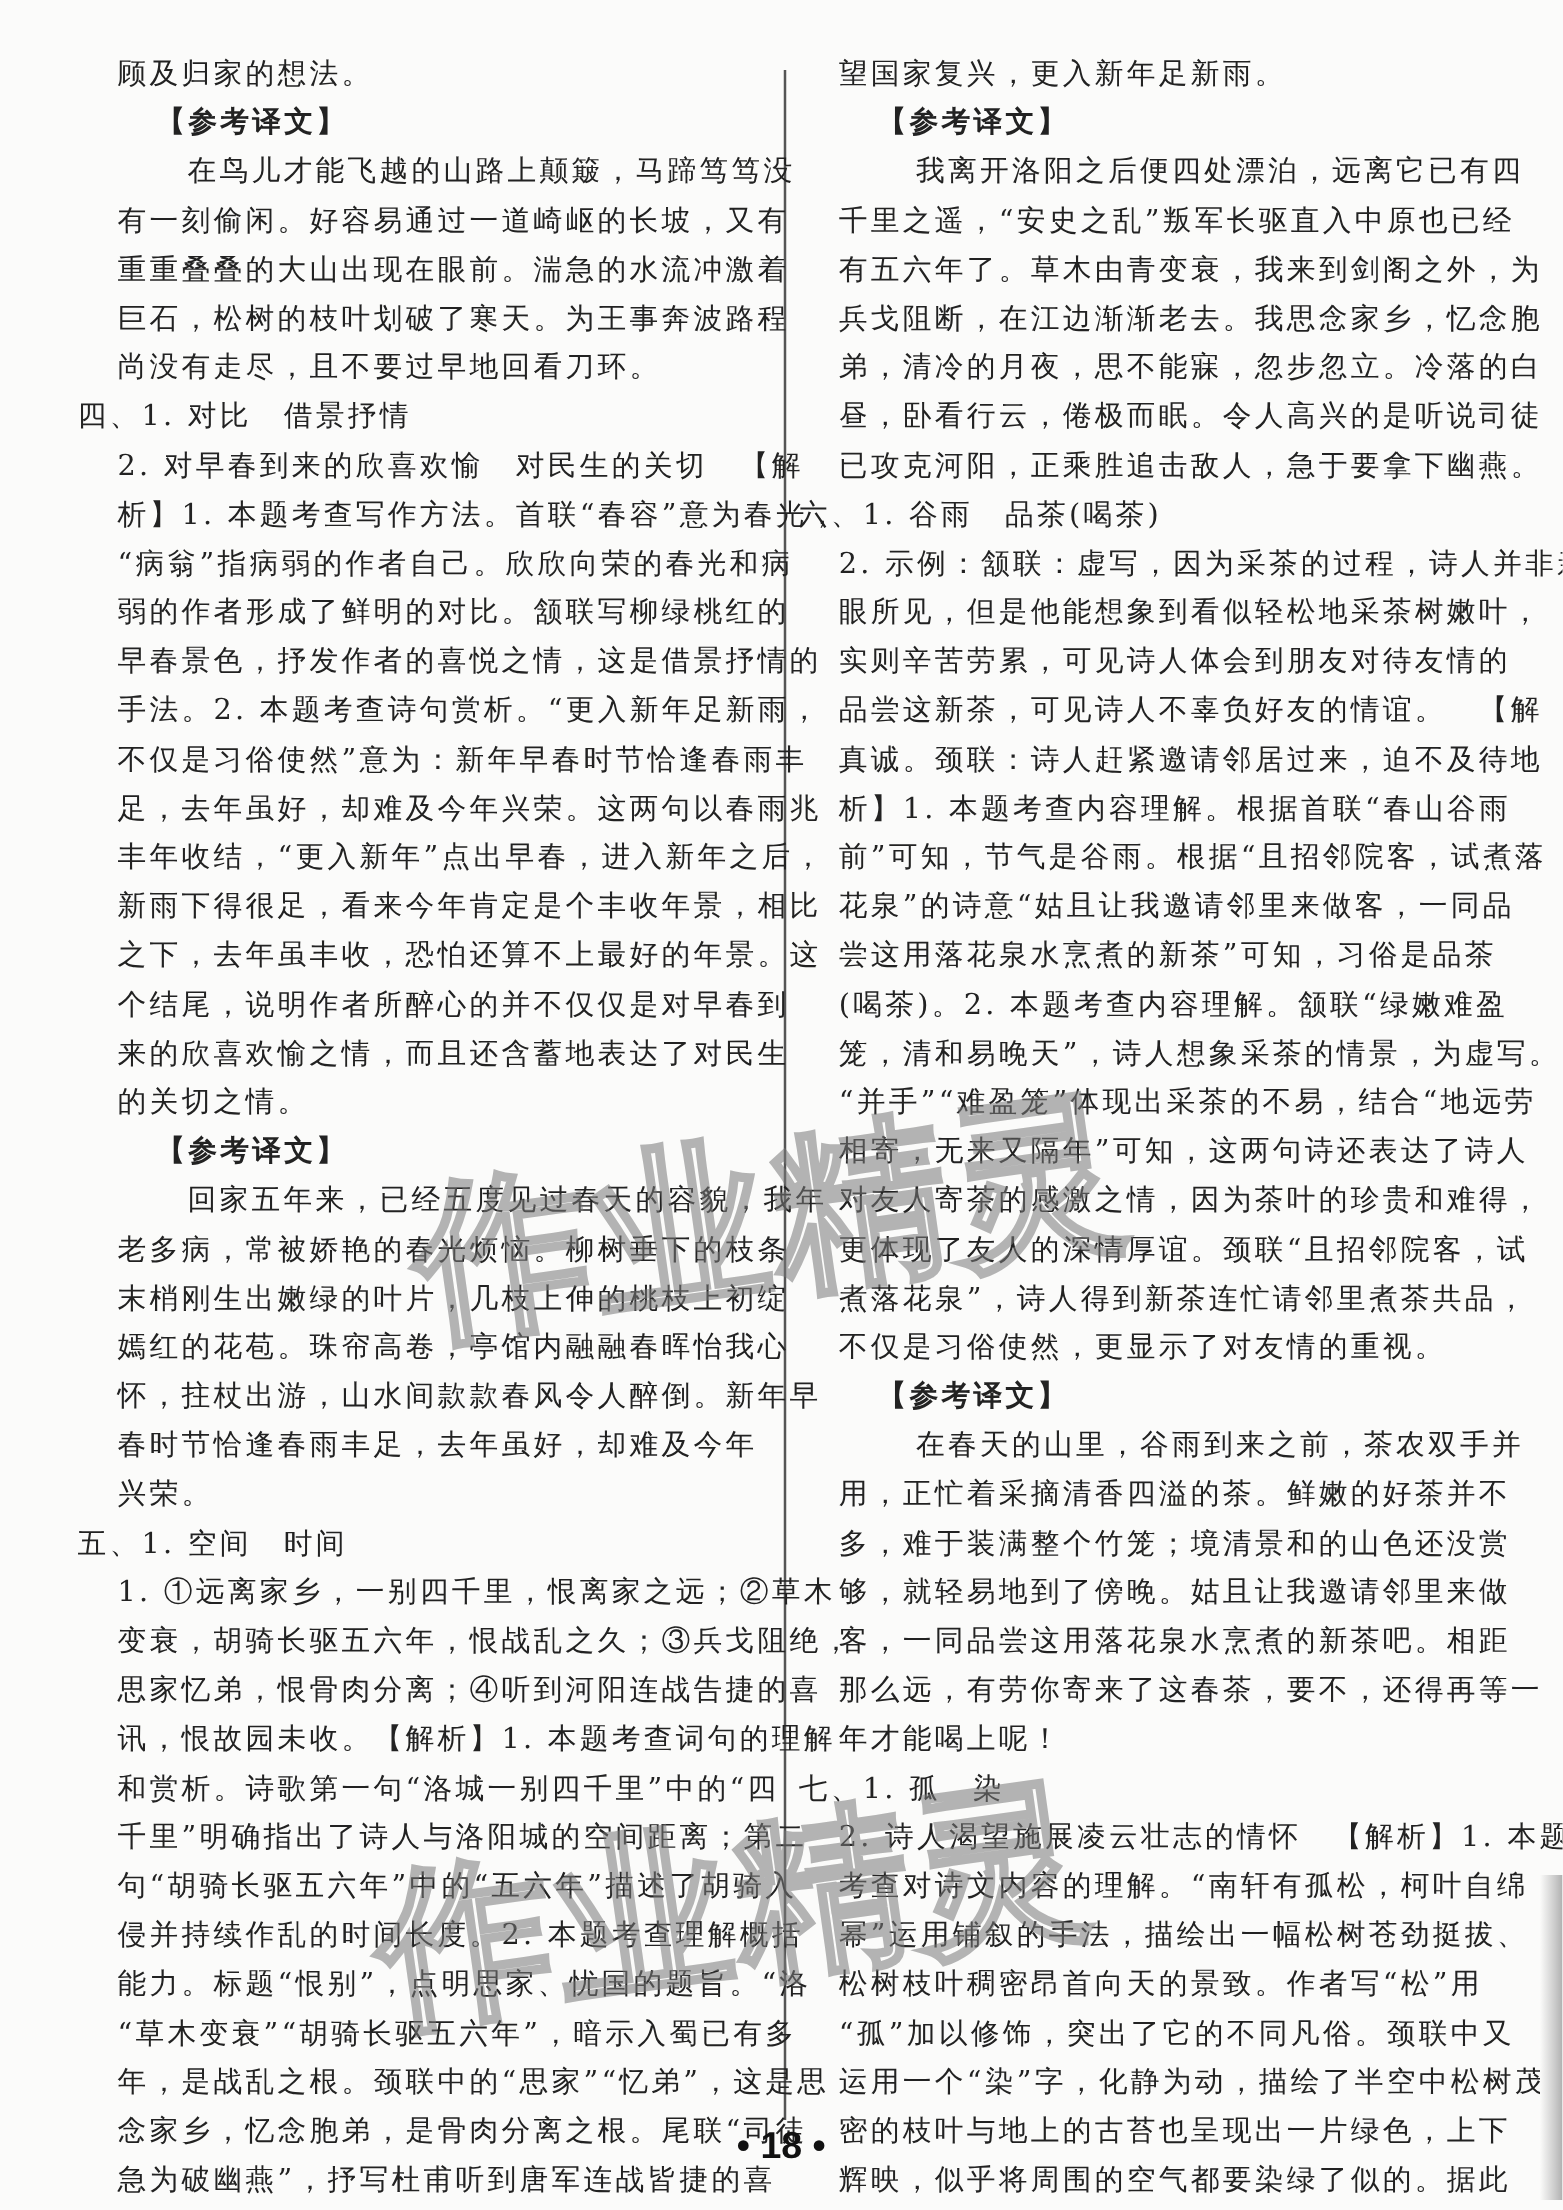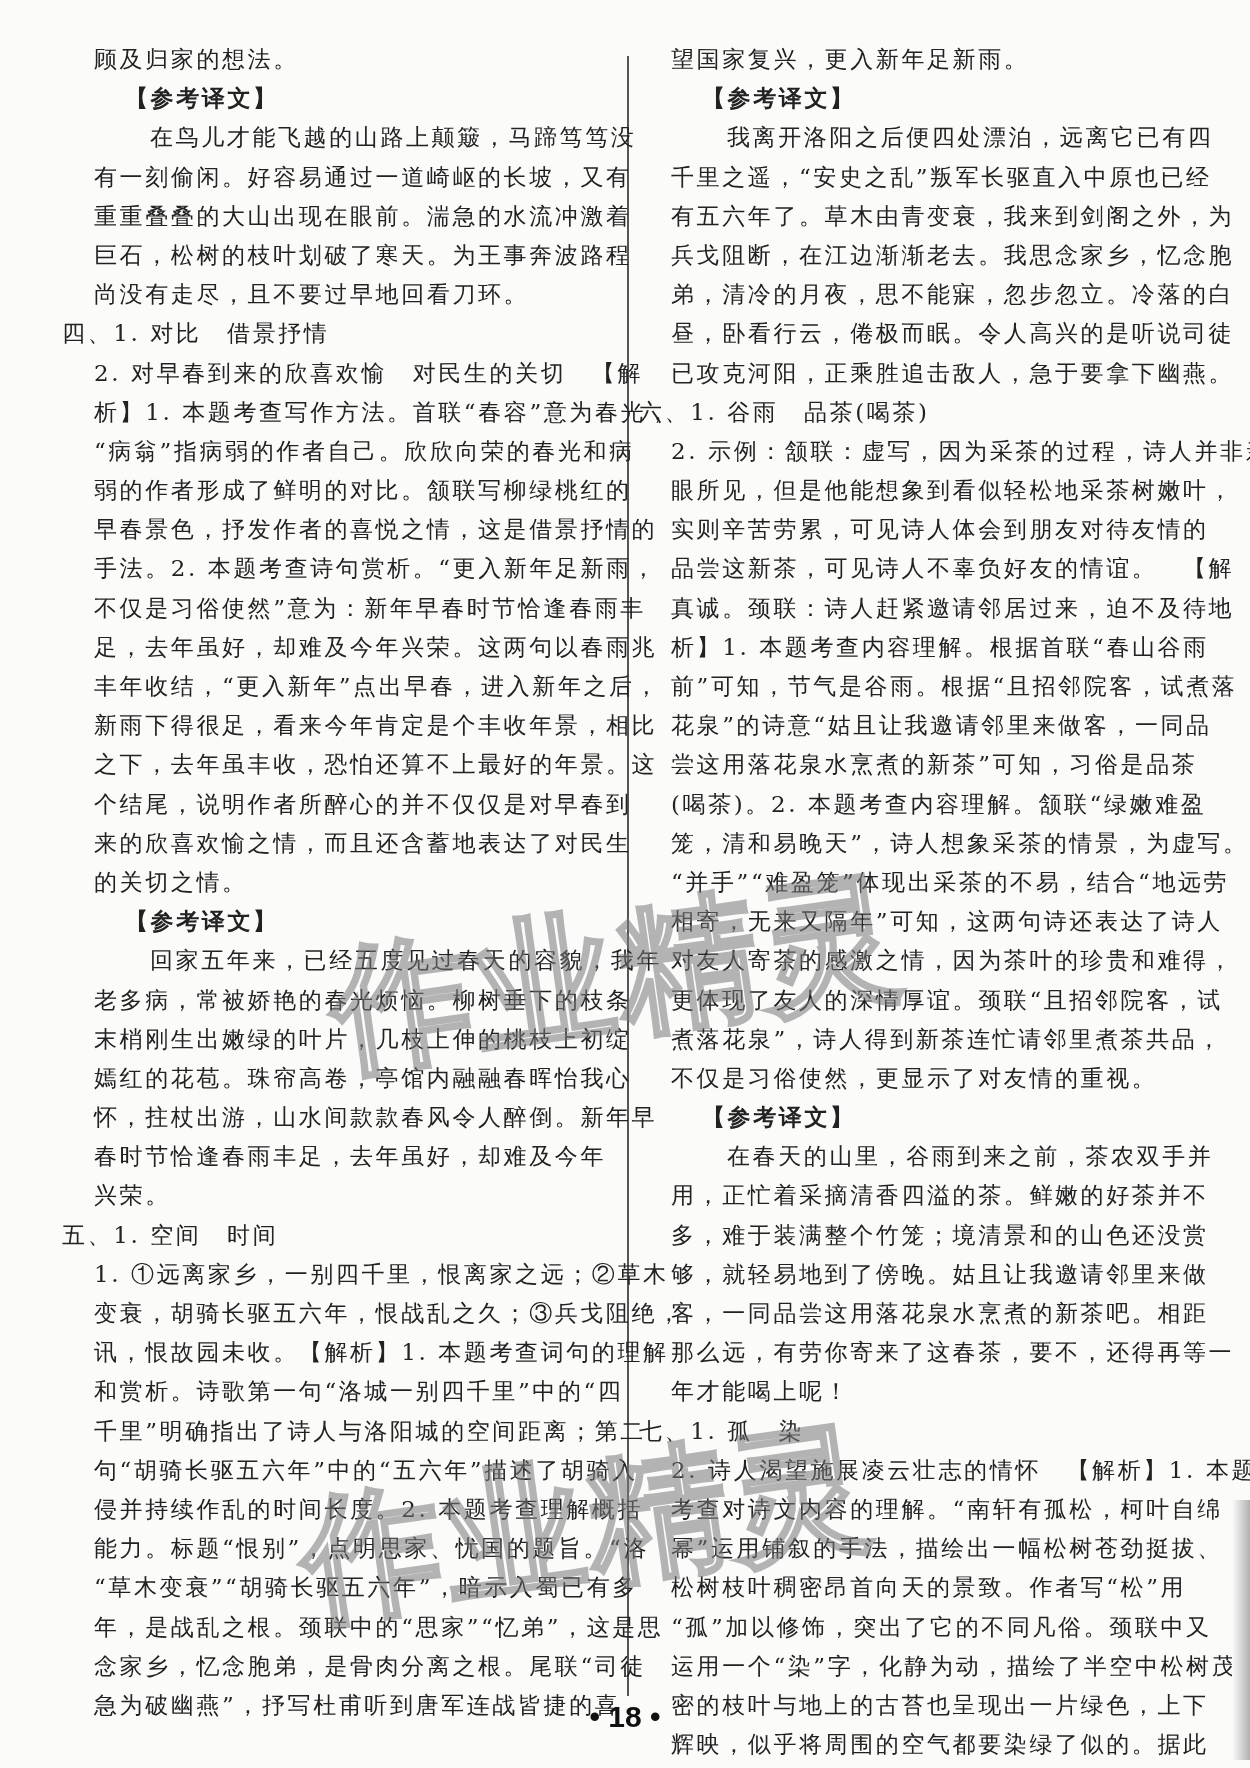--- a/index.html
+++ b/index.html
@@ -6,21 +6,21 @@
   body {
     width:1250px; height:1768px; background:#fbfbfa; position:relative; overflow:hidden;
     font-family:"DejaVu Serif","Liberation Serif",serif; color:#222;
   }
   .col { position:absolute; top:40px; }
   .col.left { left:88px; width:530px; }
   .col.right { left:665px; width:560px; }
   .divider { position:absolute; left:627px; top:56px; width:1.5px; height:1640px; background:#555; }
   .line { font-size:23px; line-height:39.2px; height:39.2px; white-space:nowrap; letter-spacing:2.6px; }
   .ind1 { padding-left:6px; }
-  .ind2 { padding-left:62px; }
+  .ind2 { padding-left:62px;text-align:center; }
   .out { margin-left:-26px; }
   .hd { font-weight:bold; font-family:"DejaVu Sans","Liberation Sans",sans-serif;margin-left:31px; }
   .pagenum { position:absolute; left:0; right:0; top:1700px; text-align:center;
     font-family:"Liberation Sans","DejaVu Sans",sans-serif; font-weight:bold; font-size:30px; color:#111; }
   .watermark { position:absolute; font-family:"DejaVu Sans",sans-serif; font-weight:bold;
     font-size:140px; color:transparent; -webkit-text-stroke:3px rgba(120,120,120,0.55);
     transform:rotate(-8deg); letter-spacing:4px; pointer-events:none; }
   .edge { position:absolute; right:0; top:1500px; width:18px; height:260px;
     background:linear-gradient(90deg,#fbfbfa,#c8c8c8 70%,#b0b0b0); }
 </style>
@@ -56,20 +56,21 @@
   <div class="line ind2">回家五年来，已经五度见过春天的容貌，我年</div>
   <div class="line ind1">老多病，常被娇艳的春光烦恼。柳树垂下的枝条</div>
   <div class="line ind1">末梢刚生出嫩绿的叶片，几枝上伸的桃枝上初绽</div>
   <div class="line ind1">嫣红的花苞。珠帘高卷，亭馆内融融春晖怡我心</div>
   <div class="line ind1">怀，拄杖出游，山水间款款春风令人醉倒。新年早</div>
   <div class="line ind1">春时节恰逢春雨丰足，去年虽好，却难及今年</div>
   <div class="line ind1">兴荣。</div>
   <div class="line out">五、1. 空间　时间</div>
   <div class="line ind1">1. ①远离家乡，一别四千里，恨离家之远；②草木</div>
   <div class="line ind1">变衰，胡骑长驱五六年，恨战乱之久；③兵戈阻绝，</div>
+  <div class="line ind1">思家忆弟，恨骨肉分离；④听到河阳连战告捷的喜</div>
   <div class="line ind1">讯，恨故园未收。【解析】1. 本题考查词句的理解</div>
   <div class="line ind1">和赏析。诗歌第一句“洛城一别四千里”中的“四</div>
   <div class="line ind1">千里”明确指出了诗人与洛阳城的空间距离；第二</div>
   <div class="line ind1">句“胡骑长驱五六年”中的“五六年”描述了胡骑入</div>
   <div class="line ind1">侵并持续作乱的时间长度。2. 本题考查理解概括</div>
   <div class="line ind1">能力。标题“恨别”，点明思家、忧国的题旨。“洛</div>
   <div class="line ind1">“草木变衰”“胡骑长驱五六年”，暗示入蜀已有多</div>
   <div class="line ind1">年，是战乱之根。颈联中的“思家”“忆弟”，这是思</div>
   <div class="line ind1">念家乡，忆念胞弟，是骨肉分离之根。尾联“司徒</div>
   <div class="line ind1">急为破幽燕”，抒写杜甫听到唐军连战皆捷的喜</div>

